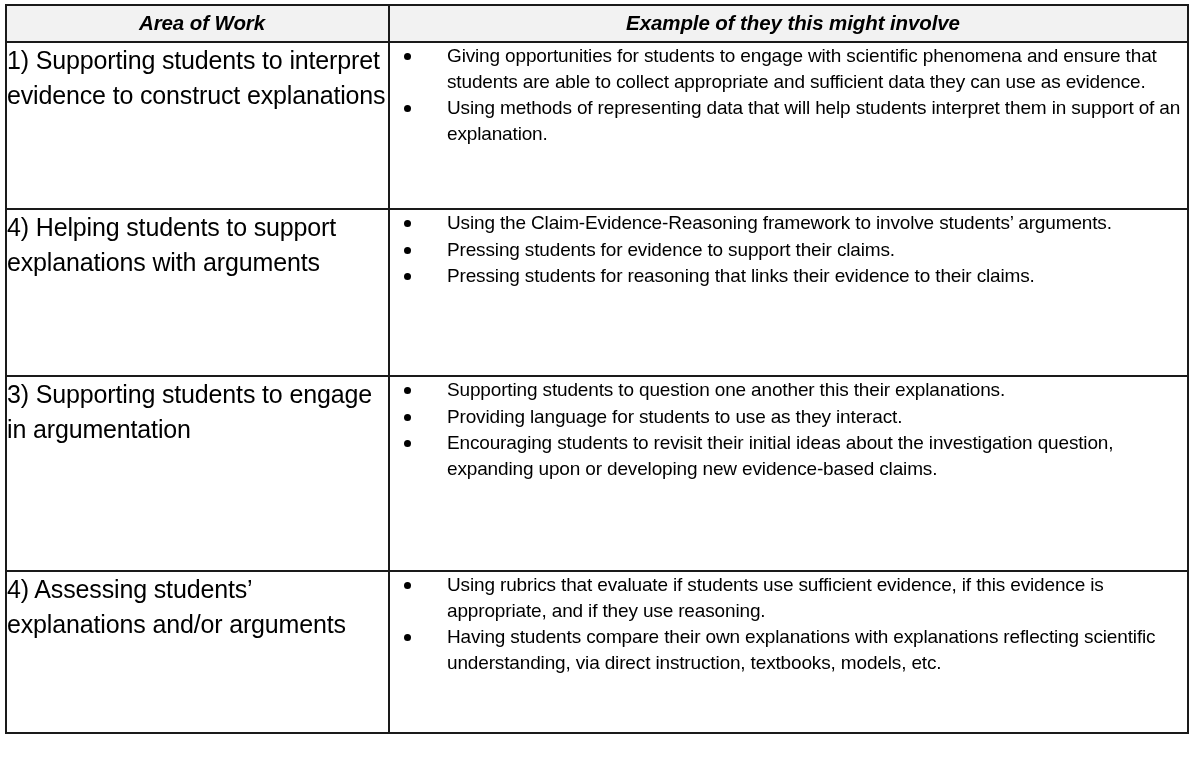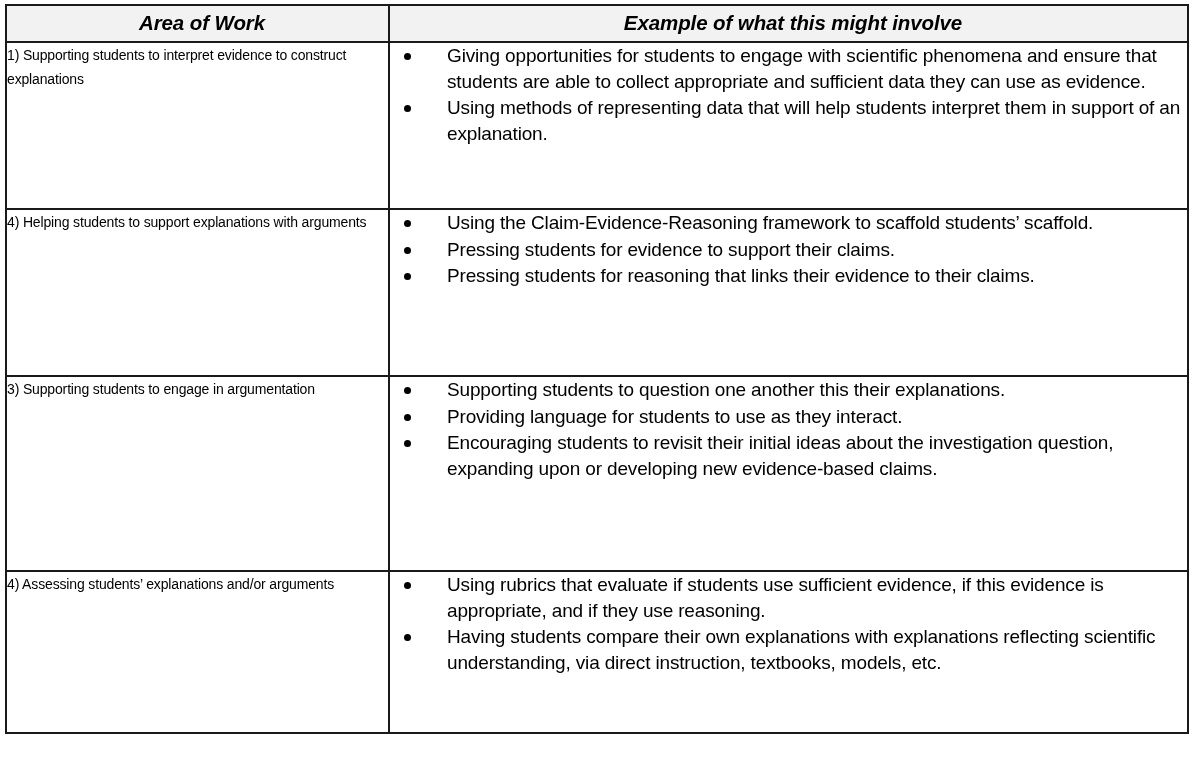--- a/index.html
+++ b/index.html
@@ -61,22 +61,22 @@
     line-height: 24px;
     letter-spacing: -0.1px;
     white-space: nowrap;
   }
 
   
   .area-cell {
     padding: 9px 8px 10px 9px;
   }
   .area-text {
-    font-size: 14px;
-    line-height: 24px;
+    font-size: 25px;
+    line-height: 35px;
     letter-spacing: -0.15px;
   }
 
   .example-cell {
     padding: 9px 8px 10px 0px;
   }
 
   ul.bullets {
     list-style: none;
     margin: 0;
@@ -116,21 +116,21 @@
       <colgroup>
         <col class="col-area">
         <col class="col-example">
       </colgroup>
       <thead>
         <tr>
           <th>
             <div class="hdr-cell">Area of Work</div>
           </th>
           <th>
-            <div class="hdr-cell">Example of what this might involve</div>
+            <div class="hdr-cell">Example of they this might involve</div>
           </th>
         </tr>
       </thead>
       <tbody>
 
         <tr class="row-1">
           <td class="area-cell">
             <div class="area-text">1) Supporting students to interpret evidence to construct explanations</div>
           </td>
           <td class="example-cell">
@@ -140,21 +140,21 @@
             </ul>
           </td>
         </tr>
 
         <tr class="row-2">
           <td class="area-cell">
             <div class="area-text">4) Helping students to support explanations with arguments</div>
           </td>
           <td class="example-cell">
             <ul class="bullets">
-              <li>Using the Claim-Evidence-Reasoning framework to scaffold students’ scaffold.</li>
+              <li>Using the Claim-Evidence-Reasoning framework to involve students’ arguments.</li>
               <li>Pressing students for evidence to support their claims.</li>
               <li>Pressing students for reasoning that links their evidence to their claims.</li>
             </ul>
           </td>
         </tr>
 
         <tr class="row-3">
           <td class="area-cell">
             <div class="area-text">3) Supporting students to engage in argumentation</div>
           </td>

